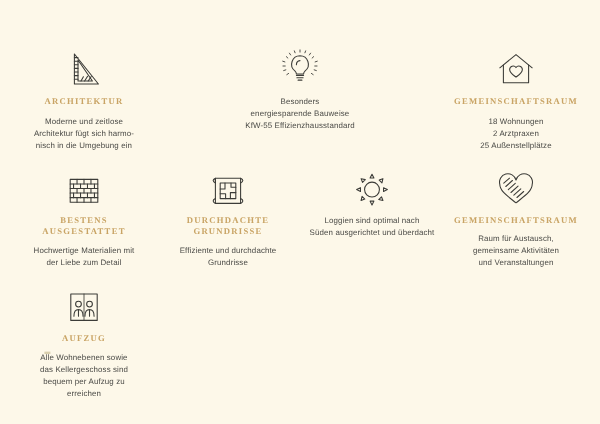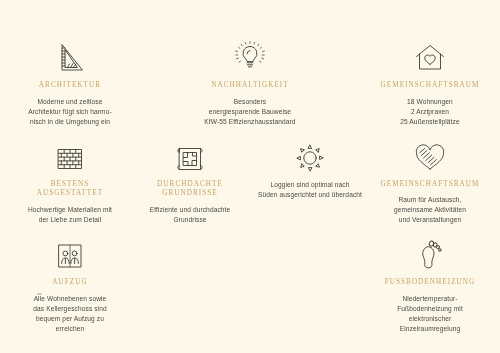--- a/index.html
+++ b/index.html
@@ -42,21 +42,21 @@
     justify-content:center;
     margin-bottom:7px;
   }
   .icon svg{display:block;}
   .head{
     font-family:"Liberation Serif", serif;
     font-size:7.2px;
     letter-spacing:1.05px;
     color:#c9a465;
     line-height:9.5px;
-    font-weight:400;
+    font-weight:700;
     margin-bottom:6px;
     text-transform:uppercase;
     white-space:pre-line;
   }
   .desc{
     font-size:6.6px;
     line-height:10px;
     color:#4a4a46;
     letter-spacing:.1px;
     white-space:pre-line;
@@ -112,21 +112,20 @@
             <path d="M28.4 7.2 L27.1 8.4"></path>
             <path d="M12.3 2.4 L12.9 4"></path>
             <path d="M21.7 2.4 L21.1 4"></path>
             <path d="M2.8 15 L4.7 15"></path>
             <path d="M31.2 15 L29.3 15"></path>
             <path d="M6 22.2 L7.5 21.2"></path>
             <path d="M28 22.2 L26.5 21.2"></path>
           </g>
         </svg>
       </div>
-      <div class="head">NACHHALTIGKEIT</div>
       <div class="desc">Besonders
 energiesparende Bauweise
 KfW-55 Effizienzhausstandard</div>
     </div>
 
     <div class="cell">
       <div class="icon">
         <svg width="34" height="32" viewBox="0 0 34 32" fill="none" stroke="#3c3c38" stroke-width="0.9" stroke-linecap="round" stroke-linejoin="round">
           <path d="M3.5 14.5 L17 3.5 L30.5 14.5"></path>
           <path d="M6.5 12.1 L6.5 27 L27.5 27 L27.5 12.1"></path>
@@ -236,34 +235,18 @@
         </svg>
       </div>
       <div class="head">AUFZUG</div>
       <div class="desc">Alle Wohnebenen sowie
 das Kellergeschoss sind
 bequem per Aufzug zu
 erreichen</div>
     </div>
 
 
-    <div class="cell">
-      <div class="icon">
-        <svg width="28" height="32" viewBox="0 0 28 32" fill="none" stroke="#3c3c38" stroke-width="0.9" stroke-linecap="round" stroke-linejoin="round">
-          <path d="M15 8.5 c2.6 1.8 3.4 4.6 2.8 7.6 c-0.5 2.4 -1.7 4 -1.9 6.3 c-0.2 2.4 0.6 4 -0.6 5.4 c-1.3 1.5 -4.6 1.5 -5.9 0 c-1.3 -1.5 -0.4 -3.3 -0.6 -5.4 c-0.2 -2.3 -1.4 -3.9 -1.9 -6.3 C6.3 13.1 7.3 10.1 10 8.4 C11.6 7.4 13.5 7.4 15 8.5 z"></path>
-          <ellipse cx="15.4" cy="4.6" rx="2.1" ry="2.5" transform="rotate(22 15.4 4.6)"></ellipse>
-          <ellipse cx="19.3" cy="5.9" rx="1.7" ry="2.1" transform="rotate(28 19.3 5.9)"></ellipse>
-          <ellipse cx="22.1" cy="8.2" rx="1.4" ry="1.7" transform="rotate(34 22.1 8.2)"></ellipse>
-          <ellipse cx="23.9" cy="11" rx="1.1" ry="1.4" transform="rotate(40 23.9 11)"></ellipse>
-        </svg>
-      </div>
-      <div class="head">FUSSBODENHEIZUNG</div>
-      <div class="desc">Niedertemperatur-
-Fußbodenheizung mit
-elektronischer
-Einzelraumregelung</div>
-    </div>
 
   </div>
 
 </div>
 
 <div class="corner-mark"></div>
 
 </body></html>

